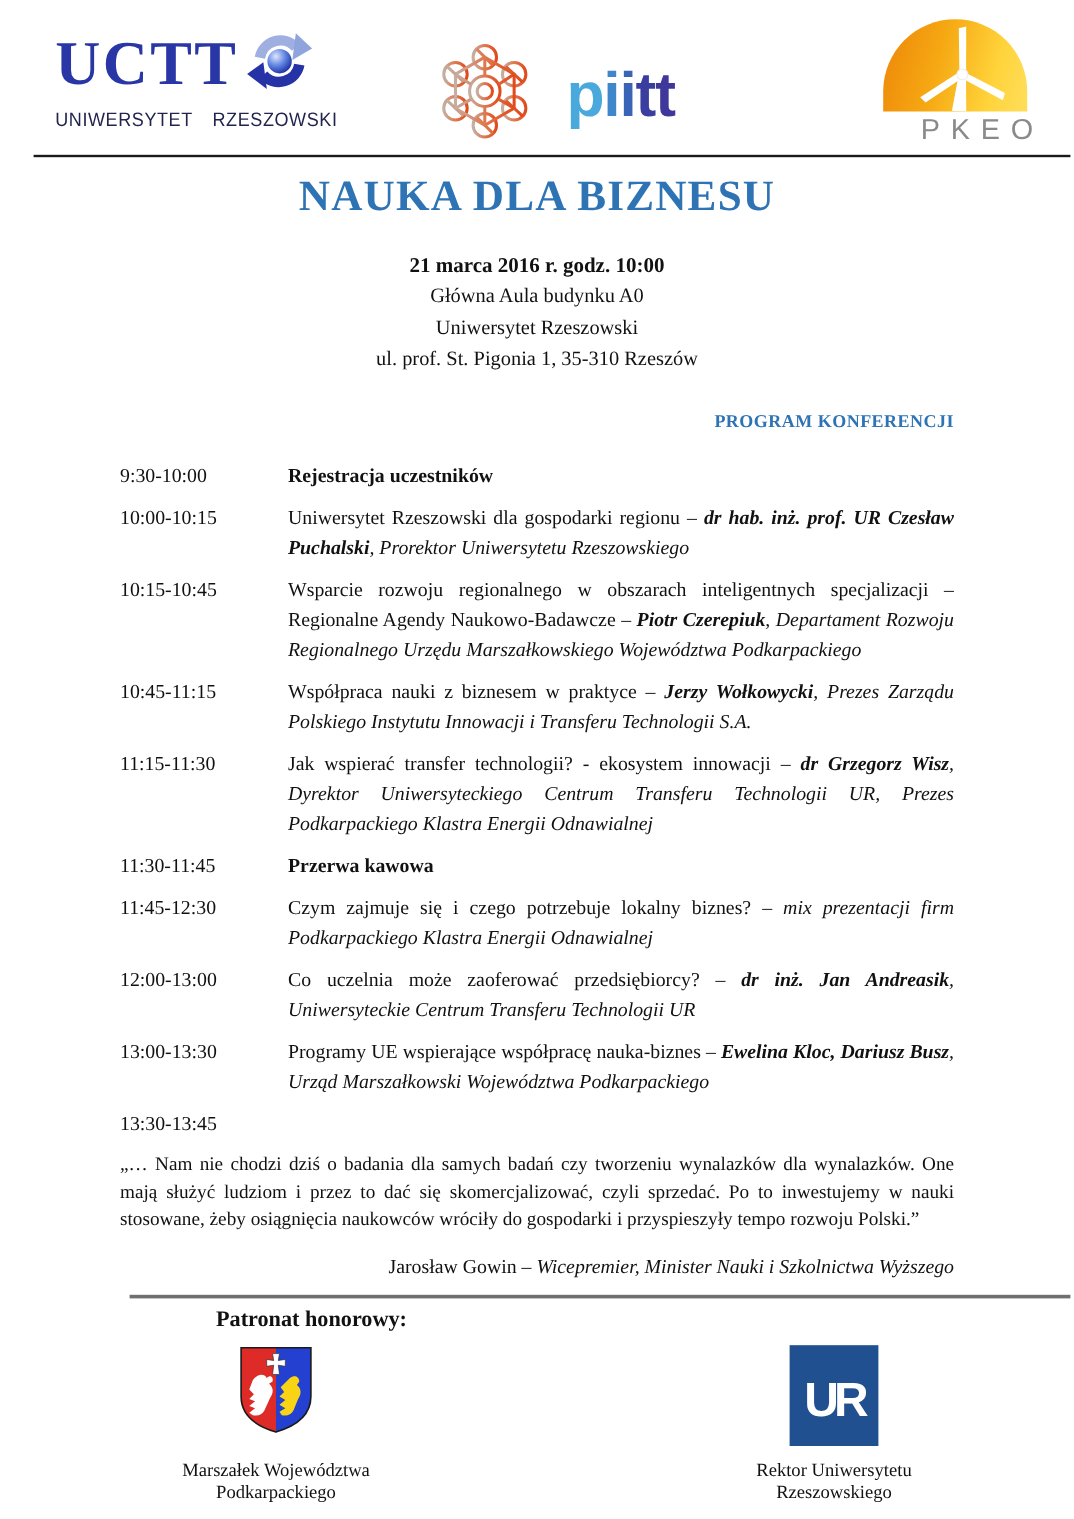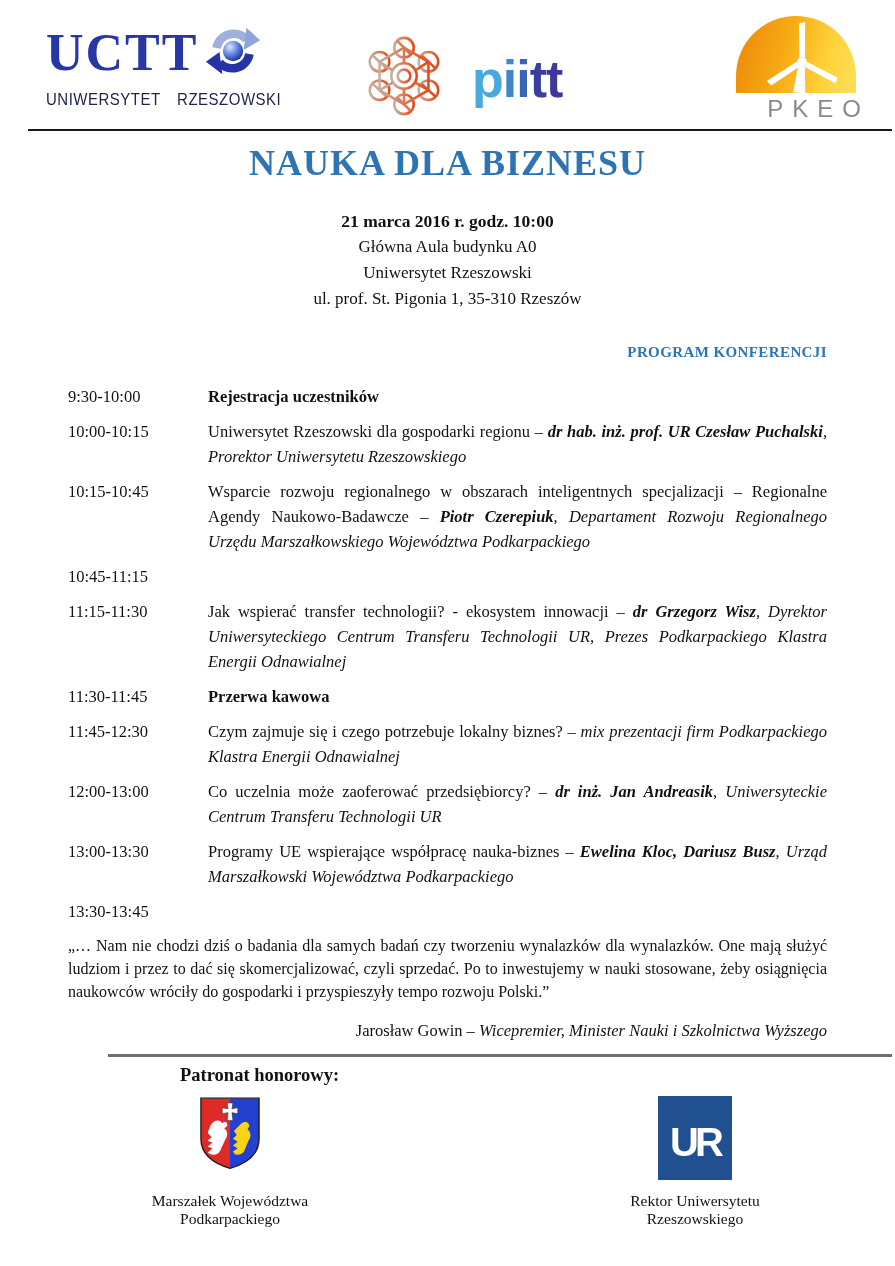--- a/index.html
+++ b/index.html
@@ -29,21 +29,21 @@
   .piitt-word .pl3{color:var(--piitt-l3,#3A3F9F);}
   .piitt-word .pl4{color:var(--piitt-l4,#3F389A);}
   .pkeo{position:absolute;right:34px;top:12px;width:130px;text-align:right;font-family:Liberation Sans, sans-serif;}
   .pkeo-sun{
     width:120px;height:77px;border-radius:60px 60px 0 0;margin:4px auto 0;position:relative;overflow:hidden;
     background:linear-gradient(105deg,#EE8A0A 5%,#F6A913 40%,#FFD33A 75%,#FFDC55 95%);
   }
   .pkeo-sun svg{position:absolute;left:0;top:0;}
   .pkeo-word{color:var(--pkeo-gray,#8A8A8A);font-size:24px;letter-spacing:9px;margin-right:-9px;margin-top:2px;}
   
-  .main{padding:0 68px;}
+  .main{padding:0 100px;}
   .page-title{
     text-align:center;margin-top:26px;font-size:36px;line-height:42px;font-weight:700;
     color:var(--title-blue,#2E74B5);letter-spacing:1px;
   }
   .event{ text-align:center;margin-top:18px;line-height:26px;font-size:17px;}
   .event .dt{font-weight:700;font-size:17.5px;}
   .program-heading{
     text-align:right;margin-top:28px;font-size:15px;line-height:24px;font-weight:700;
     color:var(--title-blue,#2E74B5);letter-spacing:.4px;
   }
@@ -173,20 +173,21 @@
         <div class="prow">
           <div class="ptime">10:00-10:15</div>
           <div class="pdesc"><span class="seg-n">Uniwersytet Rzeszowski dla gospodarki regionu – </span><span class="seg-bi">dr hab. inż. prof. UR Czesław Puchalski</span><span class="seg-i">, Prorektor Uniwersytetu Rzeszowskiego</span></div>
         </div>
         <div class="prow">
           <div class="ptime">10:15-10:45</div>
           <div class="pdesc"><span class="seg-n">Wsparcie rozwoju regionalnego w obszarach inteligentnych specjalizacji – Regionalne Agendy Naukowo-Badawcze – </span><span class="seg-bi">Piotr Czerepiuk</span><span class="seg-i">, Departament Rozwoju Regionalnego Urzędu Marszałkowskiego Województwa Podkarpackiego</span></div>
         </div>
         <div class="prow">
           <div class="ptime">10:45-11:15</div>
+          <div class="pdesc"><span class="seg-n">Współpraca nauki z biznesem w praktyce – </span><span class="seg-bi">Jerzy Wołkowycki</span><span class="seg-i">, Prezes Zarządu Polskiego Instytutu Innowacji i Transferu Technologii S.A.</span></div>
         </div>
         <div class="prow">
           <div class="ptime">11:15-11:30</div>
           <div class="pdesc"><span class="seg-n">Jak wspierać transfer technologii? - ekosystem innowacji – </span><span class="seg-bi">dr Grzegorz Wisz</span><span class="seg-i">, Dyrektor Uniwersyteckiego Centrum Transferu Technologii UR, Prezes Podkarpackiego Klastra Energii Odnawialnej</span></div>
         </div>
         <div class="prow">
           <div class="ptime">11:30-11:45</div>
           <div class="pdesc"><span class="seg-b">Przerwa kawowa</span></div>
         </div>
         <div class="prow">

